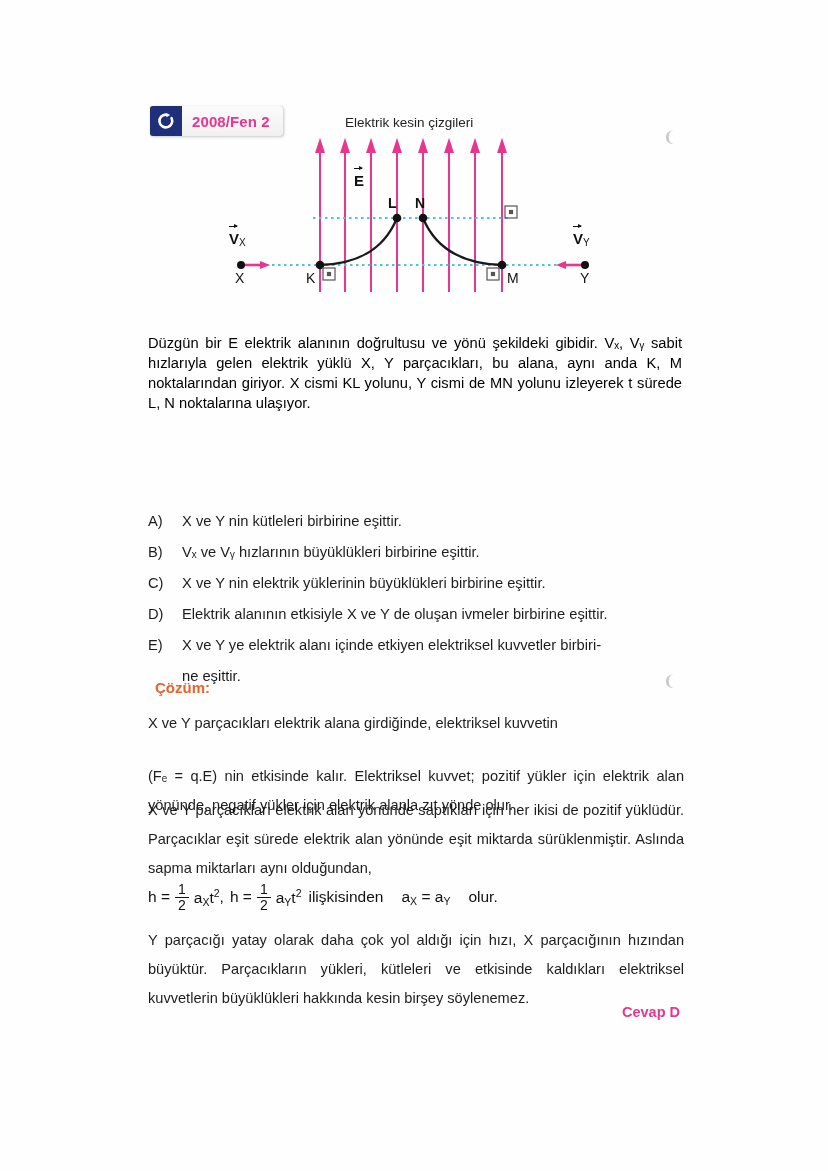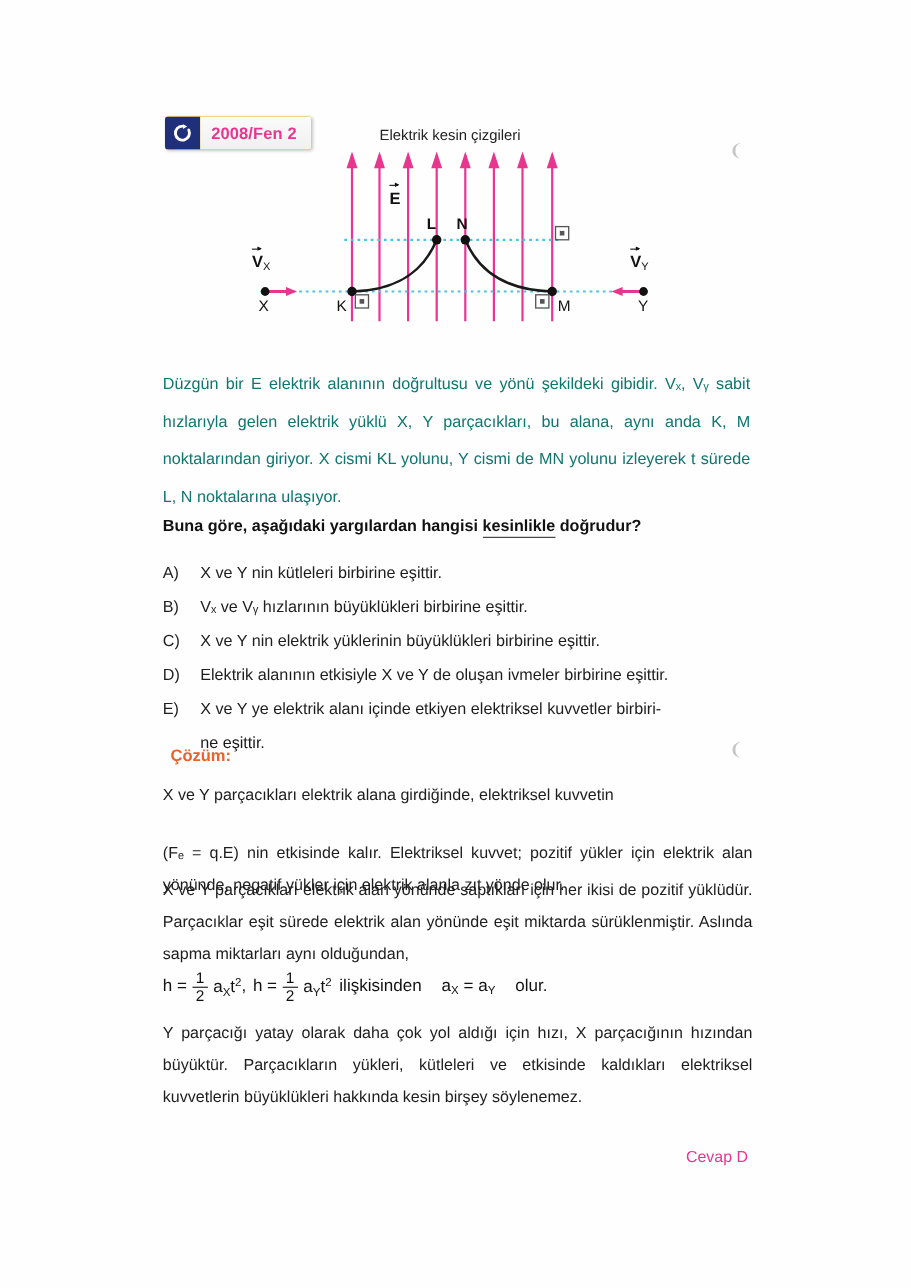--- a/index.html
+++ b/index.html
@@ -102,22 +102,22 @@
     border-bottom: 2.4px solid transparent;
   }
   .sub { font-size: 10px; vertical-align: -2px; }
 
   
   .body-text {
     position: absolute;
     left: 148px;
     width: 534px;
     font-size: 14.7px;
-    line-height: 34px;
-    color: #0f766e;
+    line-height: 20px;
+    color: #000000;
     text-align: justify;
   }
   .para { margin: 0; }
   .q-prompt {
     position: absolute;
     left: 148px;
     width: 540px;
     font-size: 14.7px;
     font-weight: bold;
     line-height: 27px;
@@ -295,23 +295,20 @@
     </div>
     <div class="fig-label" style="left:358px; top:118px;">
       <span class="vec">V</span><span class="sub">Y</span>
     </div>
   </div>
 
   <div class="body-text" style="top:333px;">
     <p class="para">Düzgün bir E elektrik alanının doğrultusu ve yönü şekildeki gibidir. Vₓ, Vᵧ sabit hızlarıyla gelen elektrik yüklü X, Y parçacıkları, bu alana, aynı anda K, M noktalarından giriyor. X cismi KL yolunu, Y cismi de MN yolunu izleyerek t sürede L, N noktalarına ulaşıyor.</p>
   </div>
 
-  <div class="q-prompt" style="top:466px;">
-    <span>Buna göre, aşağıdaki yargılardan hangisi </span><u>kesinlikle</u><span> doğrudur?</span>
-  </div>
 
   <div class="options" style="top:508px;">
     <div class="opt">
       <span class="opt-key">A)</span>
       <span class="opt-txt">X ve Y nin kütleleri birbirine eşittir.</span>
     </div>
     <div class="opt">
       <span class="opt-key">B)</span>
       <span class="opt-txt">Vₓ ve Vᵧ hızlarının büyüklükleri birbirine eşittir.</span>
     </div>
@@ -360,18 +357,18 @@
     <span><span>a</span><span class="sb">Y</span><span>t</span><span class="sup">2</span></span>
     <span style="padding-left:7px;">ilişkisinden</span>
     <span style="padding-left:18px;"><span>a</span><span class="sb">X</span> <span>=</span> <span>a</span><span class="sb">Y</span></span>
     <span style="padding-left:18px;">olur.</span>
   </div>
 
   <div class="sol-text sol-just" style="top:926px;">
     <p class="para">Y parçacığı yatay olarak daha çok yol aldığı için hızı, X parçacığının hızından büyüktür. Parçacıkların yükleri, kütleleri ve etkisinde kaldıkları elektriksel kuvvetlerin büyüklükleri hakkında kesin birşey söylenemez.</p>
   </div>
 
-  <div class="answer" style="top:1044px;">Cevap D</div>
+  <div class="answer" style="top:1004px;font-weight:bold;">Cevap D</div>
 
   <div class="artifact" style="left:663px; top:128px;">❨</div>
   <div class="artifact" style="left:663px; top:672px;">❨</div>
 
 </div>
 
 </body></html>

